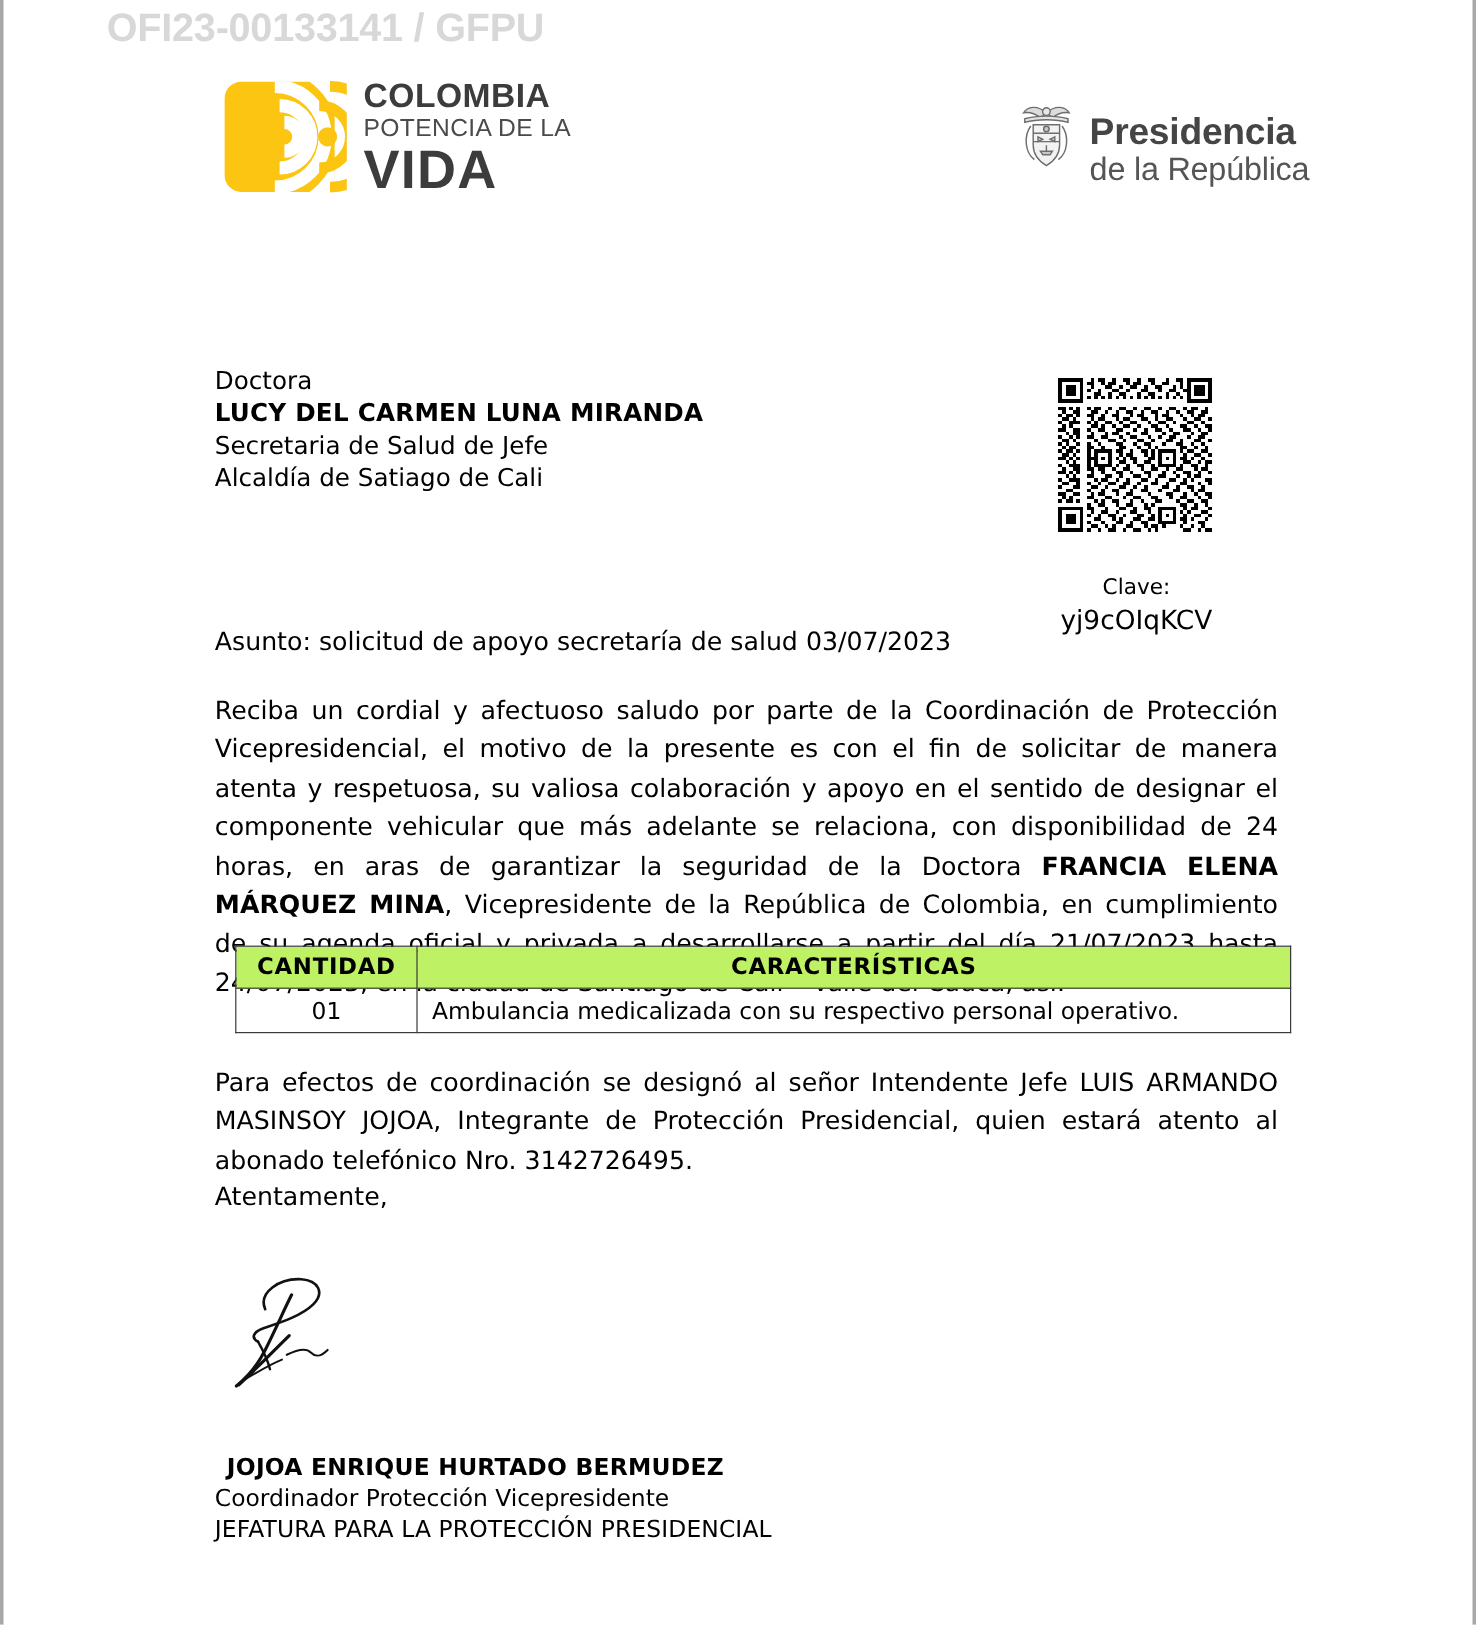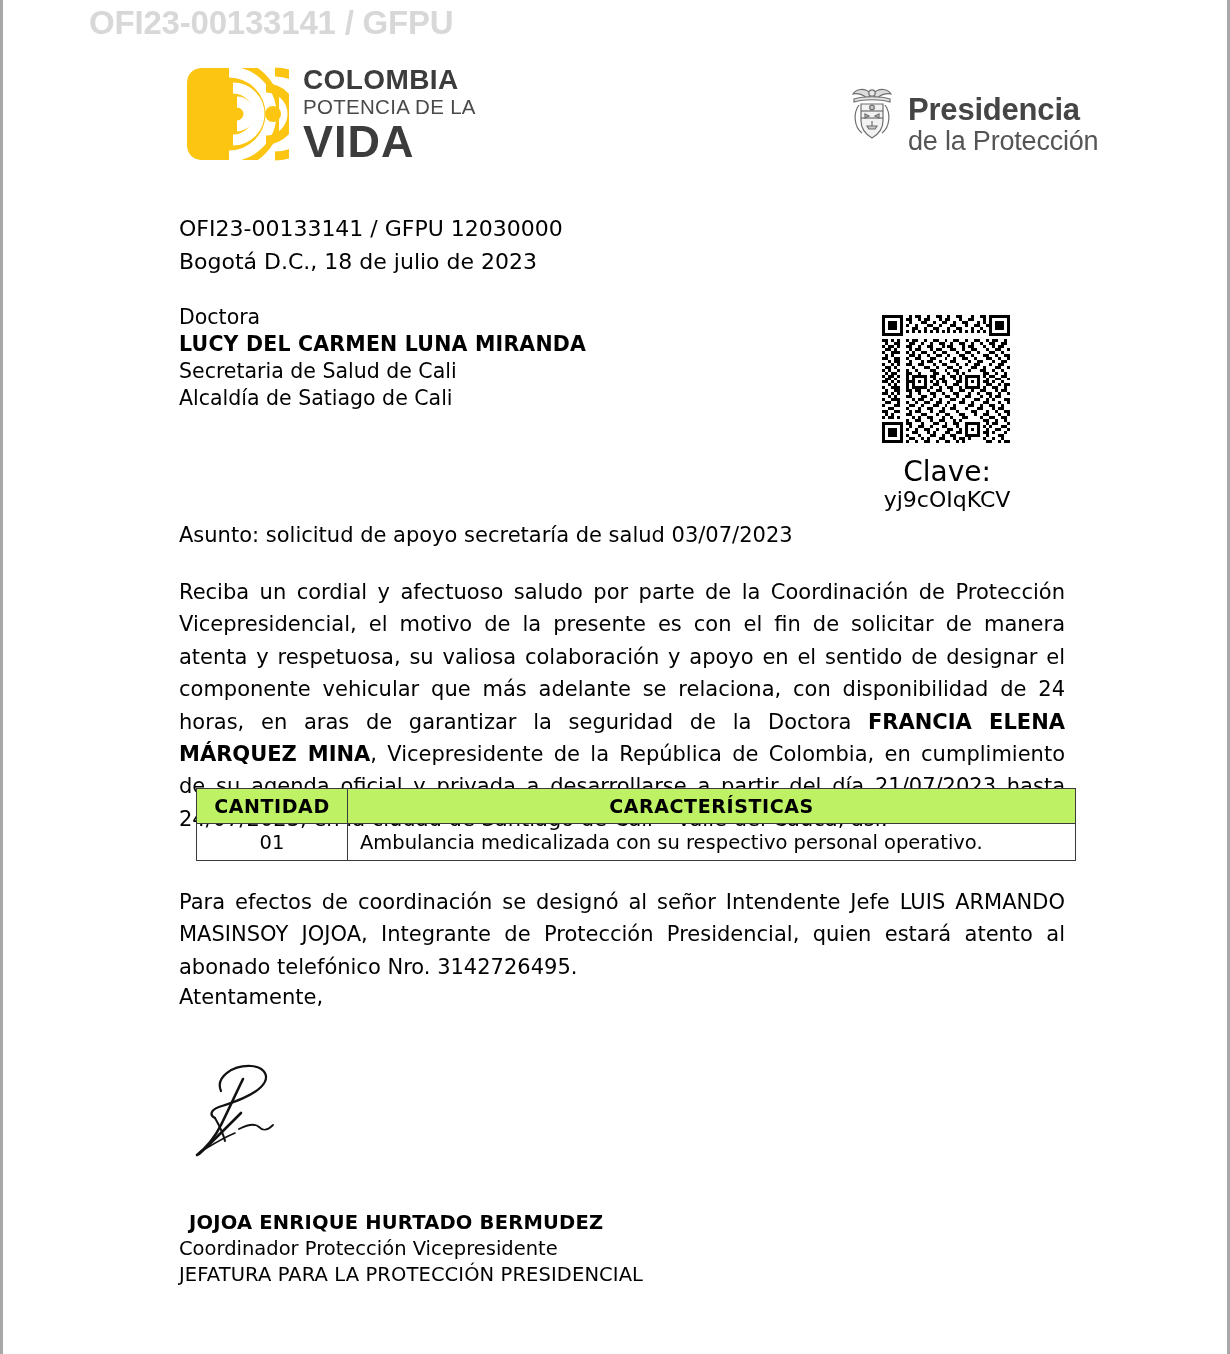--- a/index.html
+++ b/index.html
@@ -122,21 +122,21 @@
   .recipient-block .bold { font-weight: bold; letter-spacing: 0.2px; }
 
   .qr-block {
     position: absolute;
     left: 876px;
     top: 312px;
     width: 136px;
     text-align: center;
   }
   .qr-img { width: 134px; height: 134px; display:block; image-rendering: pixelated; }
-  .clave-label { margin-top: 12px; font-size: 28px; line-height: 28px; text-align: center; }
+  .clave-label { margin-top: 30px; font-size: 18px; line-height: 28px; text-align: center; }
   .clave-value { font-size: 22px; line-height: 28px; }
 
   .asunto {
     position: absolute;
     left: 176px;
     top: 523px;
     font-size: 21px;
     white-space: nowrap;
   }
 
@@ -269,34 +269,30 @@
               <path d="M19 41 l 10 0 -2 3 -6 0 z" fill="#c9c9c9"></path>
               <line x1="24" y1="36" x2="24" y2="41"></line>
 
               <path d="M11 20 C 5 28, 6 42, 14 48"></path>
               <path d="M37 20 C 43 28, 42 42, 34 48"></path>
             </g>
           </svg>
         </span>
         <span class="presidencia-words">
           <span class="pw-top">Presidencia</span>
-          <span class="pw-bottom">de la Protección</span>
+          <span class="pw-bottom">de la República</span>
         </span>
       </div>
     </div>
 
-    <div class="ref-block">
-      <div>OFI23-00133141 / GFPU 12030000</div>
-      <div>Bogotá D.C., 18 de julio de 2023</div>
-    </div>
 
     <div class="recipient-block">
       <div>Doctora</div>
       <div class="bold">LUCY DEL CARMEN LUNA MIRANDA</div>
-      <div>Secretaria de Salud de Cali</div>
+      <div>Secretaria de Salud de Jefe</div>
       <div>Alcaldía de Satiago de Cali</div>
     </div>
 
     <div class="qr-block">
       <span>
         <svg class="qr-img" viewBox="0 0 45 45" xmlns="http://www.w3.org/2000/svg" shape-rendering="crispEdges">
           <rect width="45" height="45" fill="#ffffff"></rect>
           <g fill="#000000">
 
             <rect x="1" y="1" width="7" height="1"></rect>

